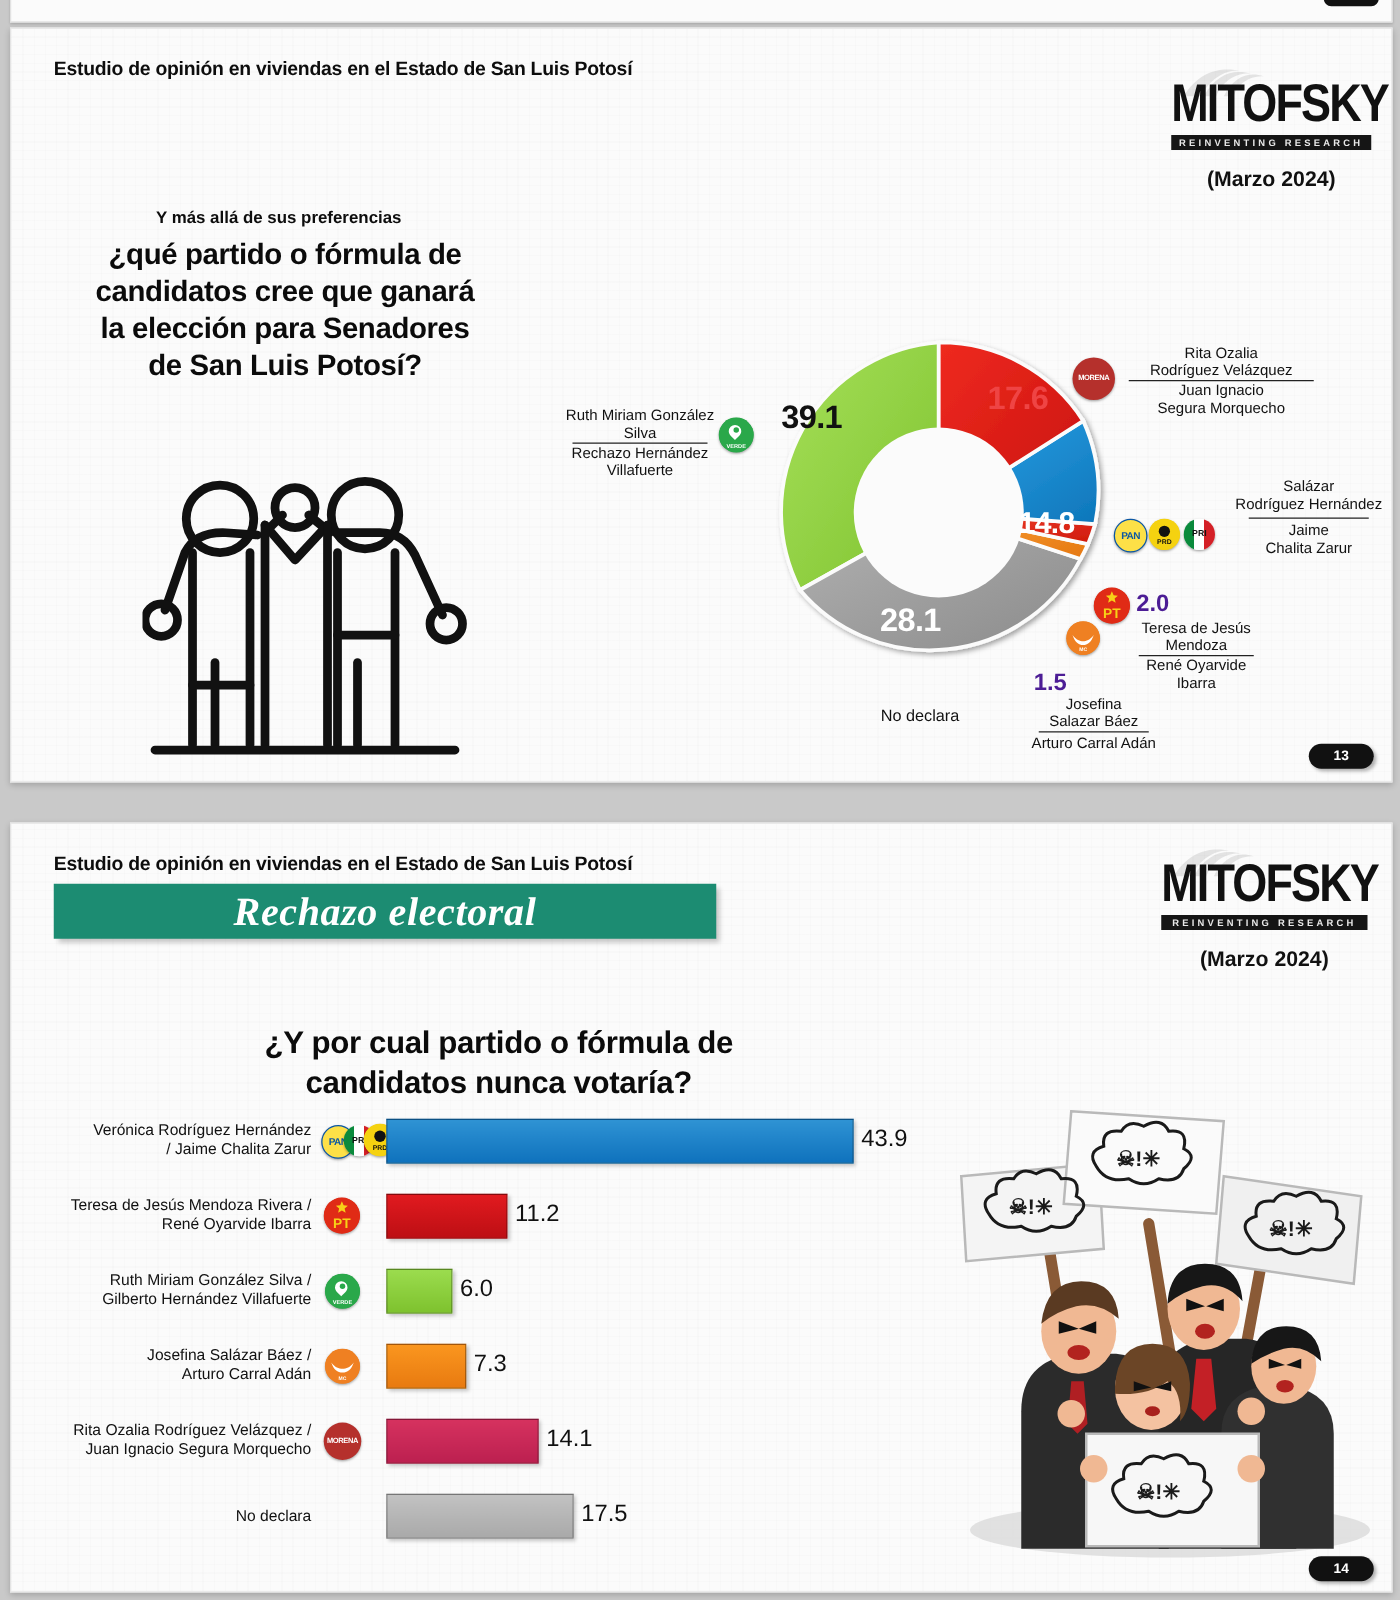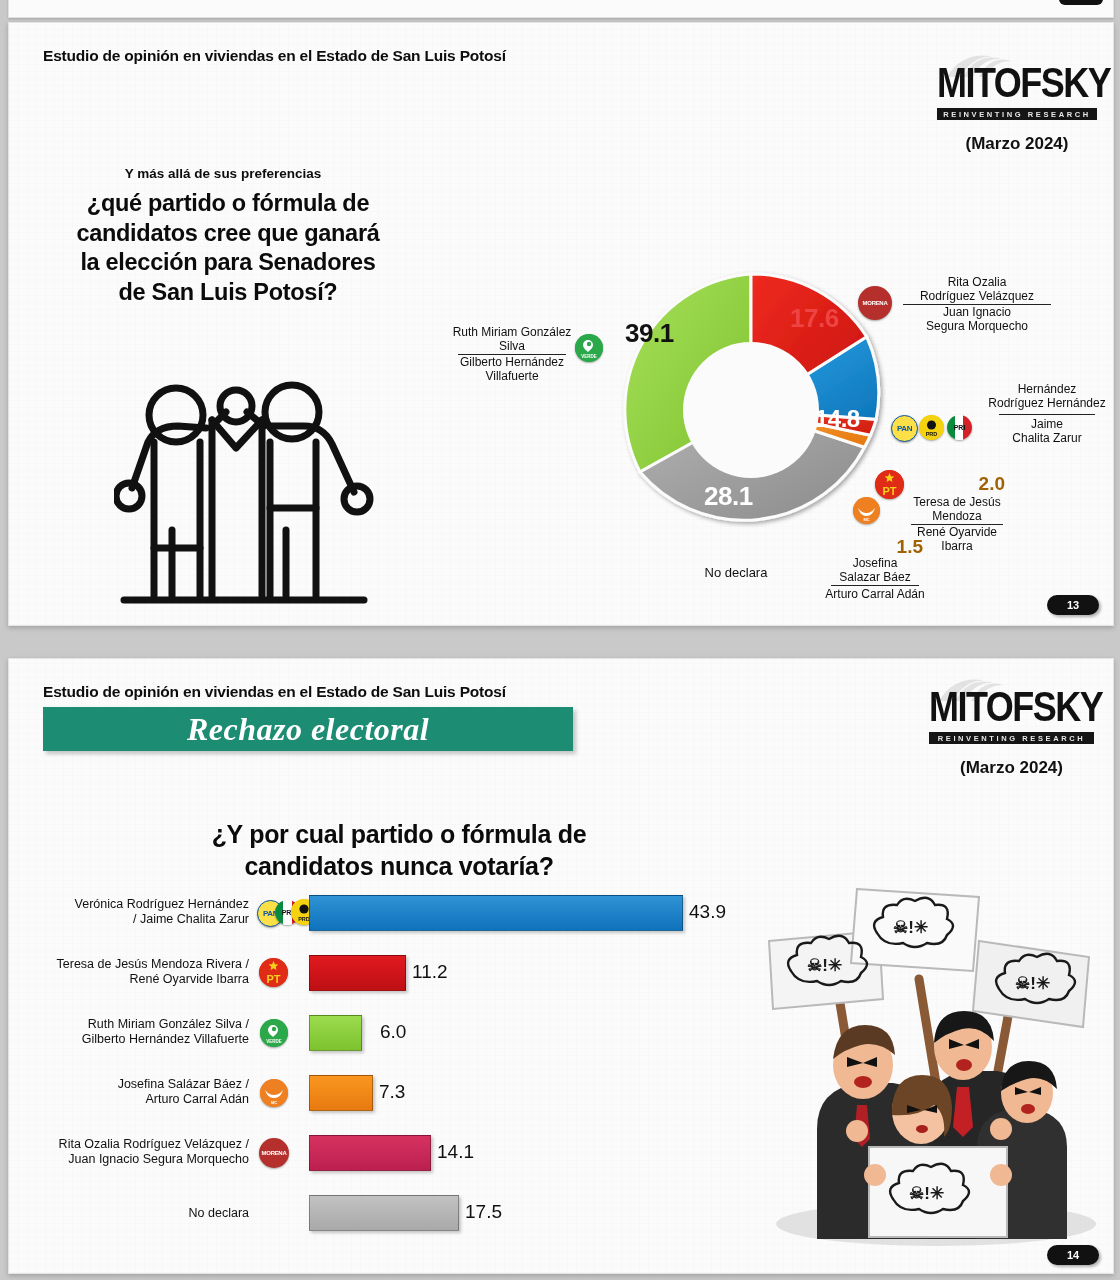--- a/index.html
+++ b/index.html
@@ -86,21 +86,21 @@
   .q-pre{position:absolute;font-size:13.5px;font-weight:bold;color:#0d0d0d;text-align:center;}
   .q-main{position:absolute;font-size:23.5px;font-weight:bold;color:#0b0b0b;text-align:center;line-height:1.26;letter-spacing:-.3px;}
 
   
   .donut-wrap{position:absolute;}
   .donut-lbl{
     position:absolute;font-weight:bold;font-size:26px;letter-spacing:-.5px;
   }
   .side-lbl{position:absolute;font-size:12px;color:#111;line-height:1.14;text-align:center;}
   .side-lbl .rule{border-top:1px solid #222;margin:1px 6px 1px;}
-  .side-val{position:absolute;font-size:19px;font-weight:bold;color:#a16207;text-align:right;}
+  .side-val{position:absolute;font-size:19px;font-weight:bold;color:#4c1d95;text-align:left;}
 
   
   .chip{
     position:absolute;border-radius:50%;
     display:flex;align-items:center;justify-content:center;
     box-shadow:0 1px 2px rgba(0,0,0,.35);overflow:hidden;
   }
   .chip-morena{background:#b5302c;color:#fff;font-size:6px;font-weight:bold;letter-spacing:-.3px;}
   .chip-pt{background:#e02b16;color:#f7d117;font-size:11px;font-weight:bold;}
   .chip-pan{background:#fde047;border:1.5px solid #0b57a4;}
@@ -288,34 +288,34 @@
           <circle cx="13.5" cy="13.5" r="13.5" fill="#ef8022"></circle>
           <path d="M5 11 c3 4 6 5 8.5 5 S19 15 22 11 c-2 6-5 8-8.5 8 S7 17 5 11z" fill="#fff"></path>
         </svg>
       <i style="position:absolute;bottom:2px;left:0;right:0;text-align:center;color:#fff;font-size:4px;font-weight:bold;font-style:normal;">MC</i>
     </div>
 
     <div class="side-lbl" style="left:443px;top:303px;width:120px;">
       <div>Ruth Miriam González</div>
       <div>Silva</div>
       <div class="rule"></div>
-      <div>Gilberto Hernández</div>
+      <div>Rechazo Hernández</div>
       <div>Villafuerte</div>
     </div>
 
     <div class="side-lbl" style="left:888px;top:253px;width:160px;">
       <div>Rita Ozalia</div>
       <div>Rodríguez Velázquez</div>
       <div class="rule"></div>
       <div>Juan Ignacio</div>
       <div>Segura Morquecho</div>
     </div>
 
     <div class="side-lbl" style="left:968px;top:360px;width:140px;">
-      <div>Hernández</div>
+      <div>Salázar</div>
       <div>Rodríguez Hernández</div>
       <div class="rule" style="margin:4px 22px 3px;"></div>
       <div>Jaime</div>
       <div>Chalita Zarur</div>
     </div>
 
     <div class="side-val" style="left:900px;top:450px;width:96px;">2.0</div>
     <div class="side-lbl" style="left:896px;top:473px;width:104px;">
       <div>Teresa de Jesús</div>
       <div>Mendoza</div>
@@ -493,21 +493,21 @@
             <svg viewBox="0 0 28 28" width="28" height="28" style="position:absolute">
                 <circle cx="14" cy="14" r="14" fill="#2aa84a"></circle>
                 <path d="M13 6 a5 5 0 0 1 5 5 c0 3-3 5-5 7 c-2-2-5-4-5-7 a5 5 0 0 1 5-5z" fill="#fff"></path>
                 <circle cx="14" cy="10" r="2.2" fill="#2aa84a"></circle>
               </svg>
             <i style="position:absolute;bottom:3px;left:0;right:0;text-align:center;color:#fff;font-size:4.5px;font-weight:bold;font-style:normal;">VERDE</i>
           </div>
         </div>
         <div class="track">
           <div class="bar" style="width:51px;background:linear-gradient(180deg,#9bdc4e,#7ec22e);"></div>
-          <div class="val" style="left:51px;margin-left:12px;">6.0</div>
+          <div class="val" style="left:51px;">6.0</div>
         </div>
       </div>
 
       <div class="barrow" style="top:180px;">
         <div class="name">
           <div>Josefina Salázar Báez /</div>
           <div>Arturo Carral Adán</div>
         </div>
         <div class="logos">
           <div class="chip chip-mc" style="left:3px;top:4px;width:28px;height:28px;">

